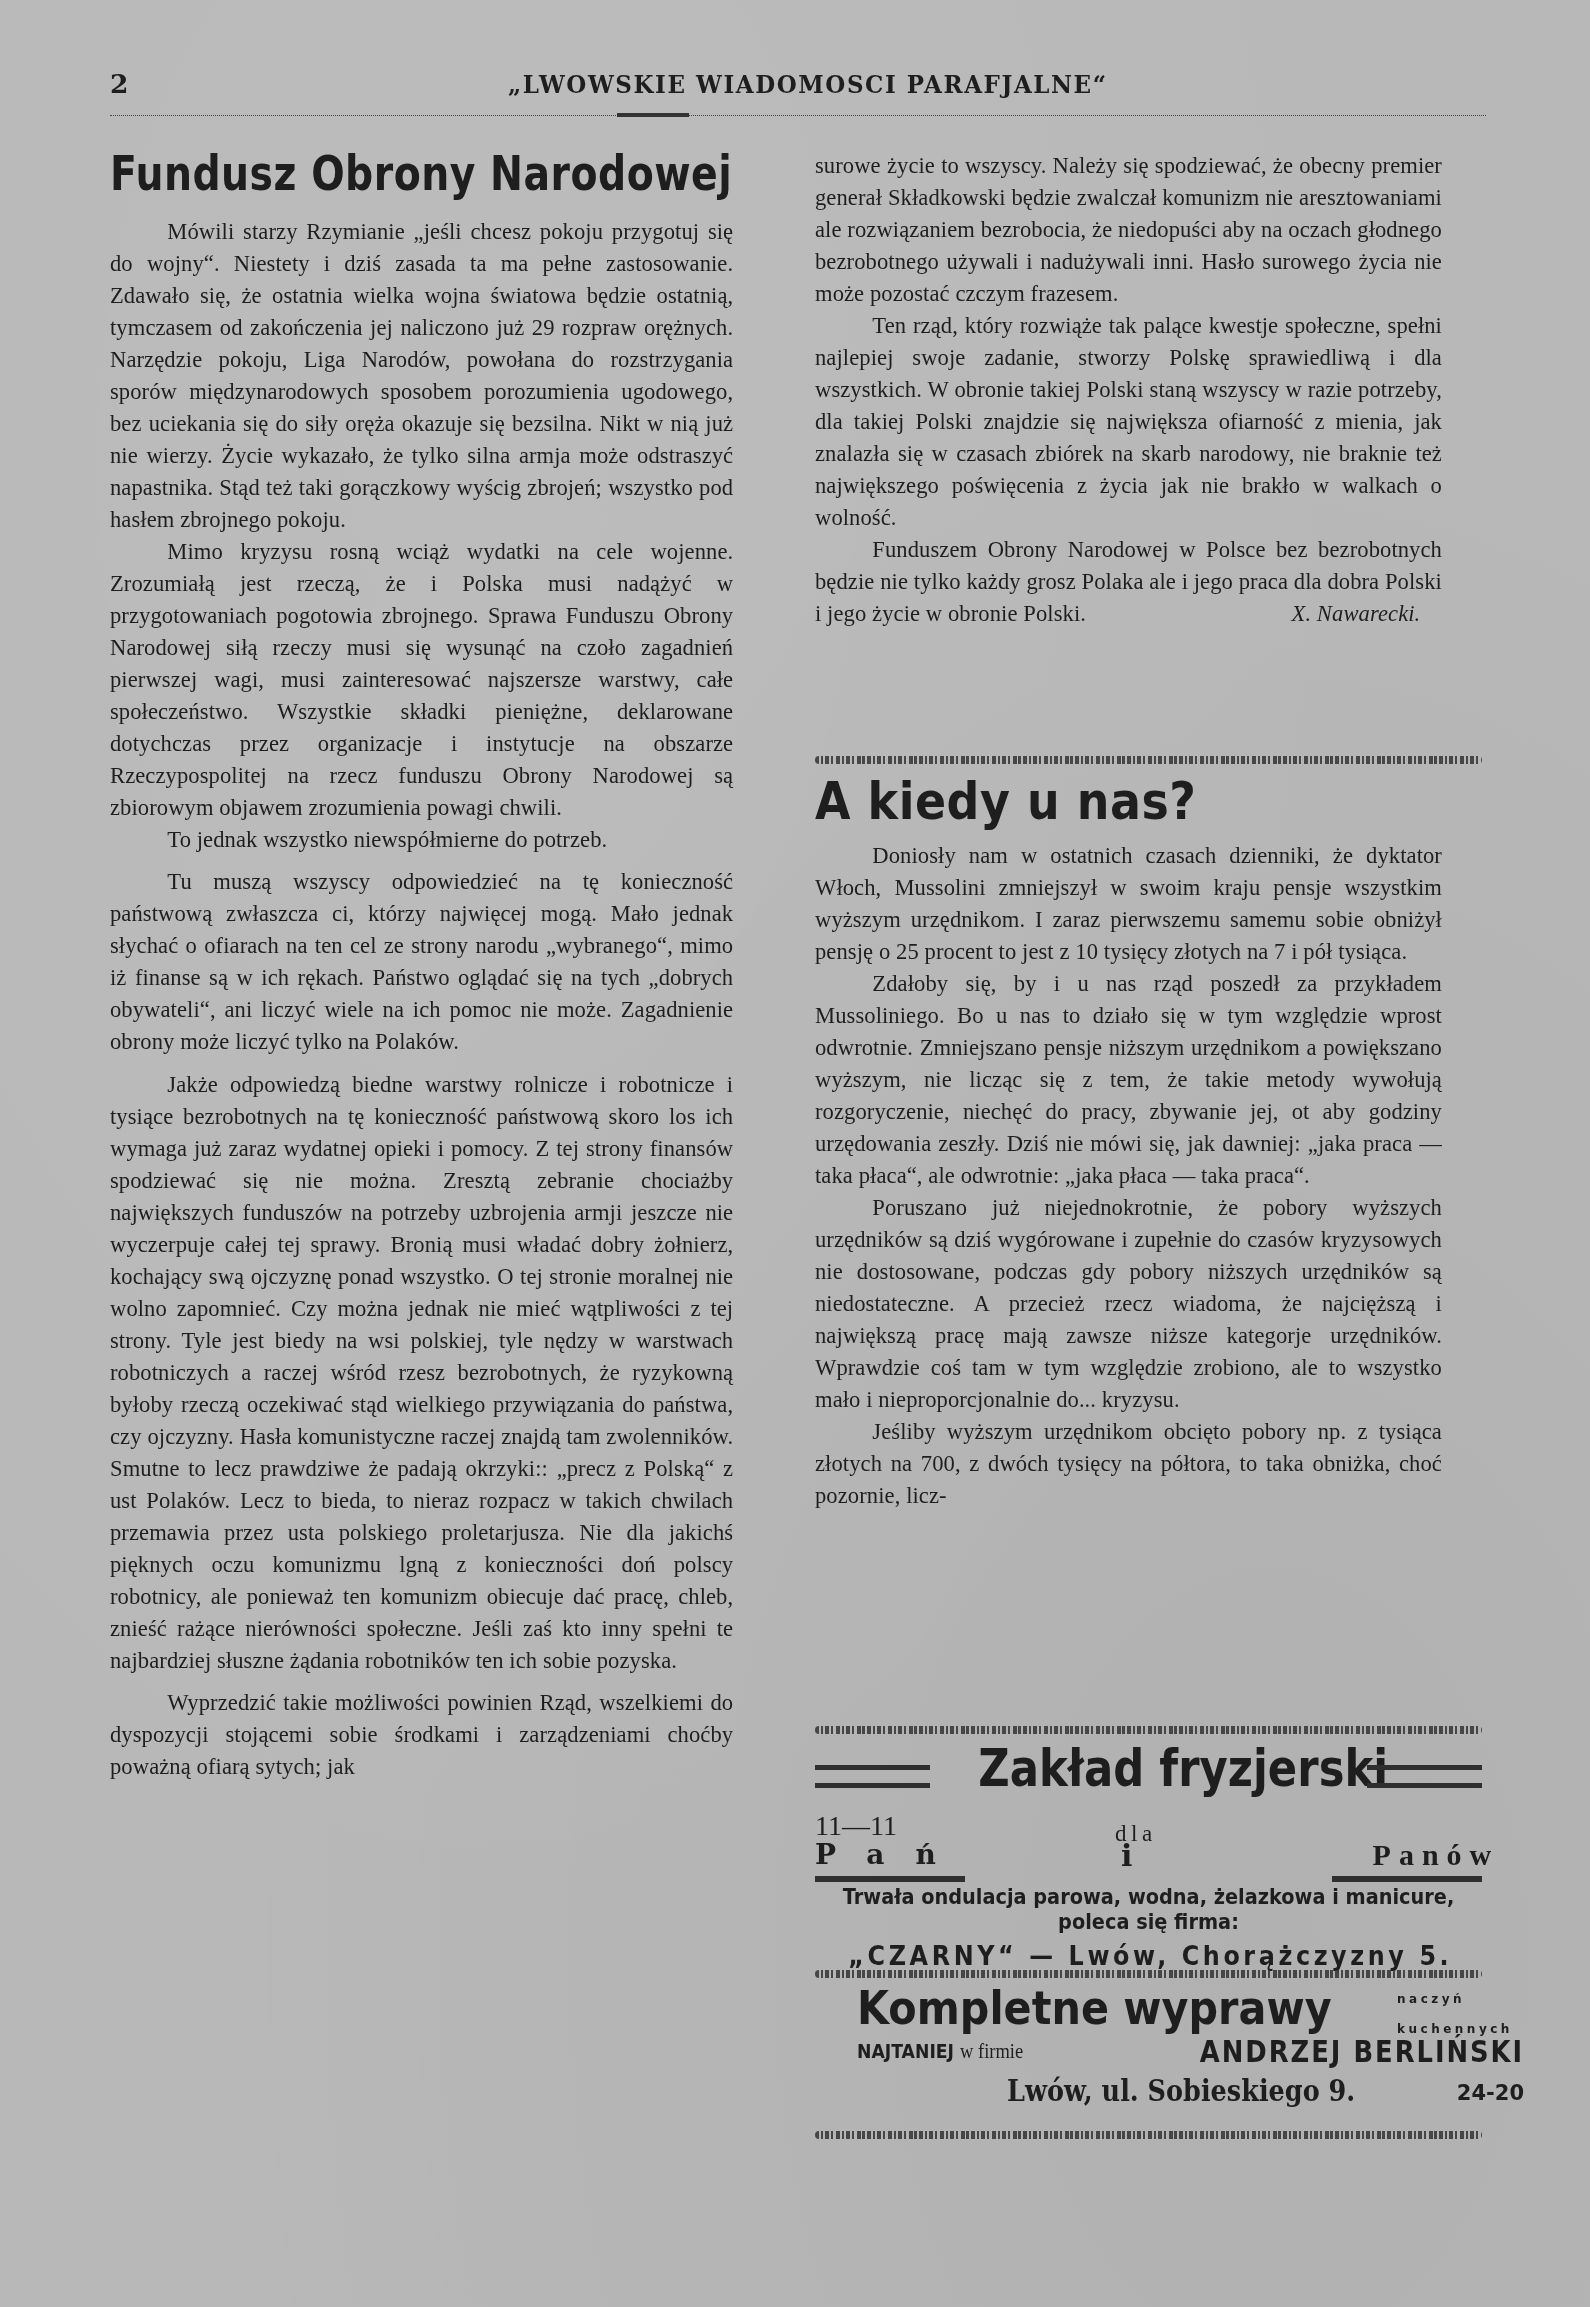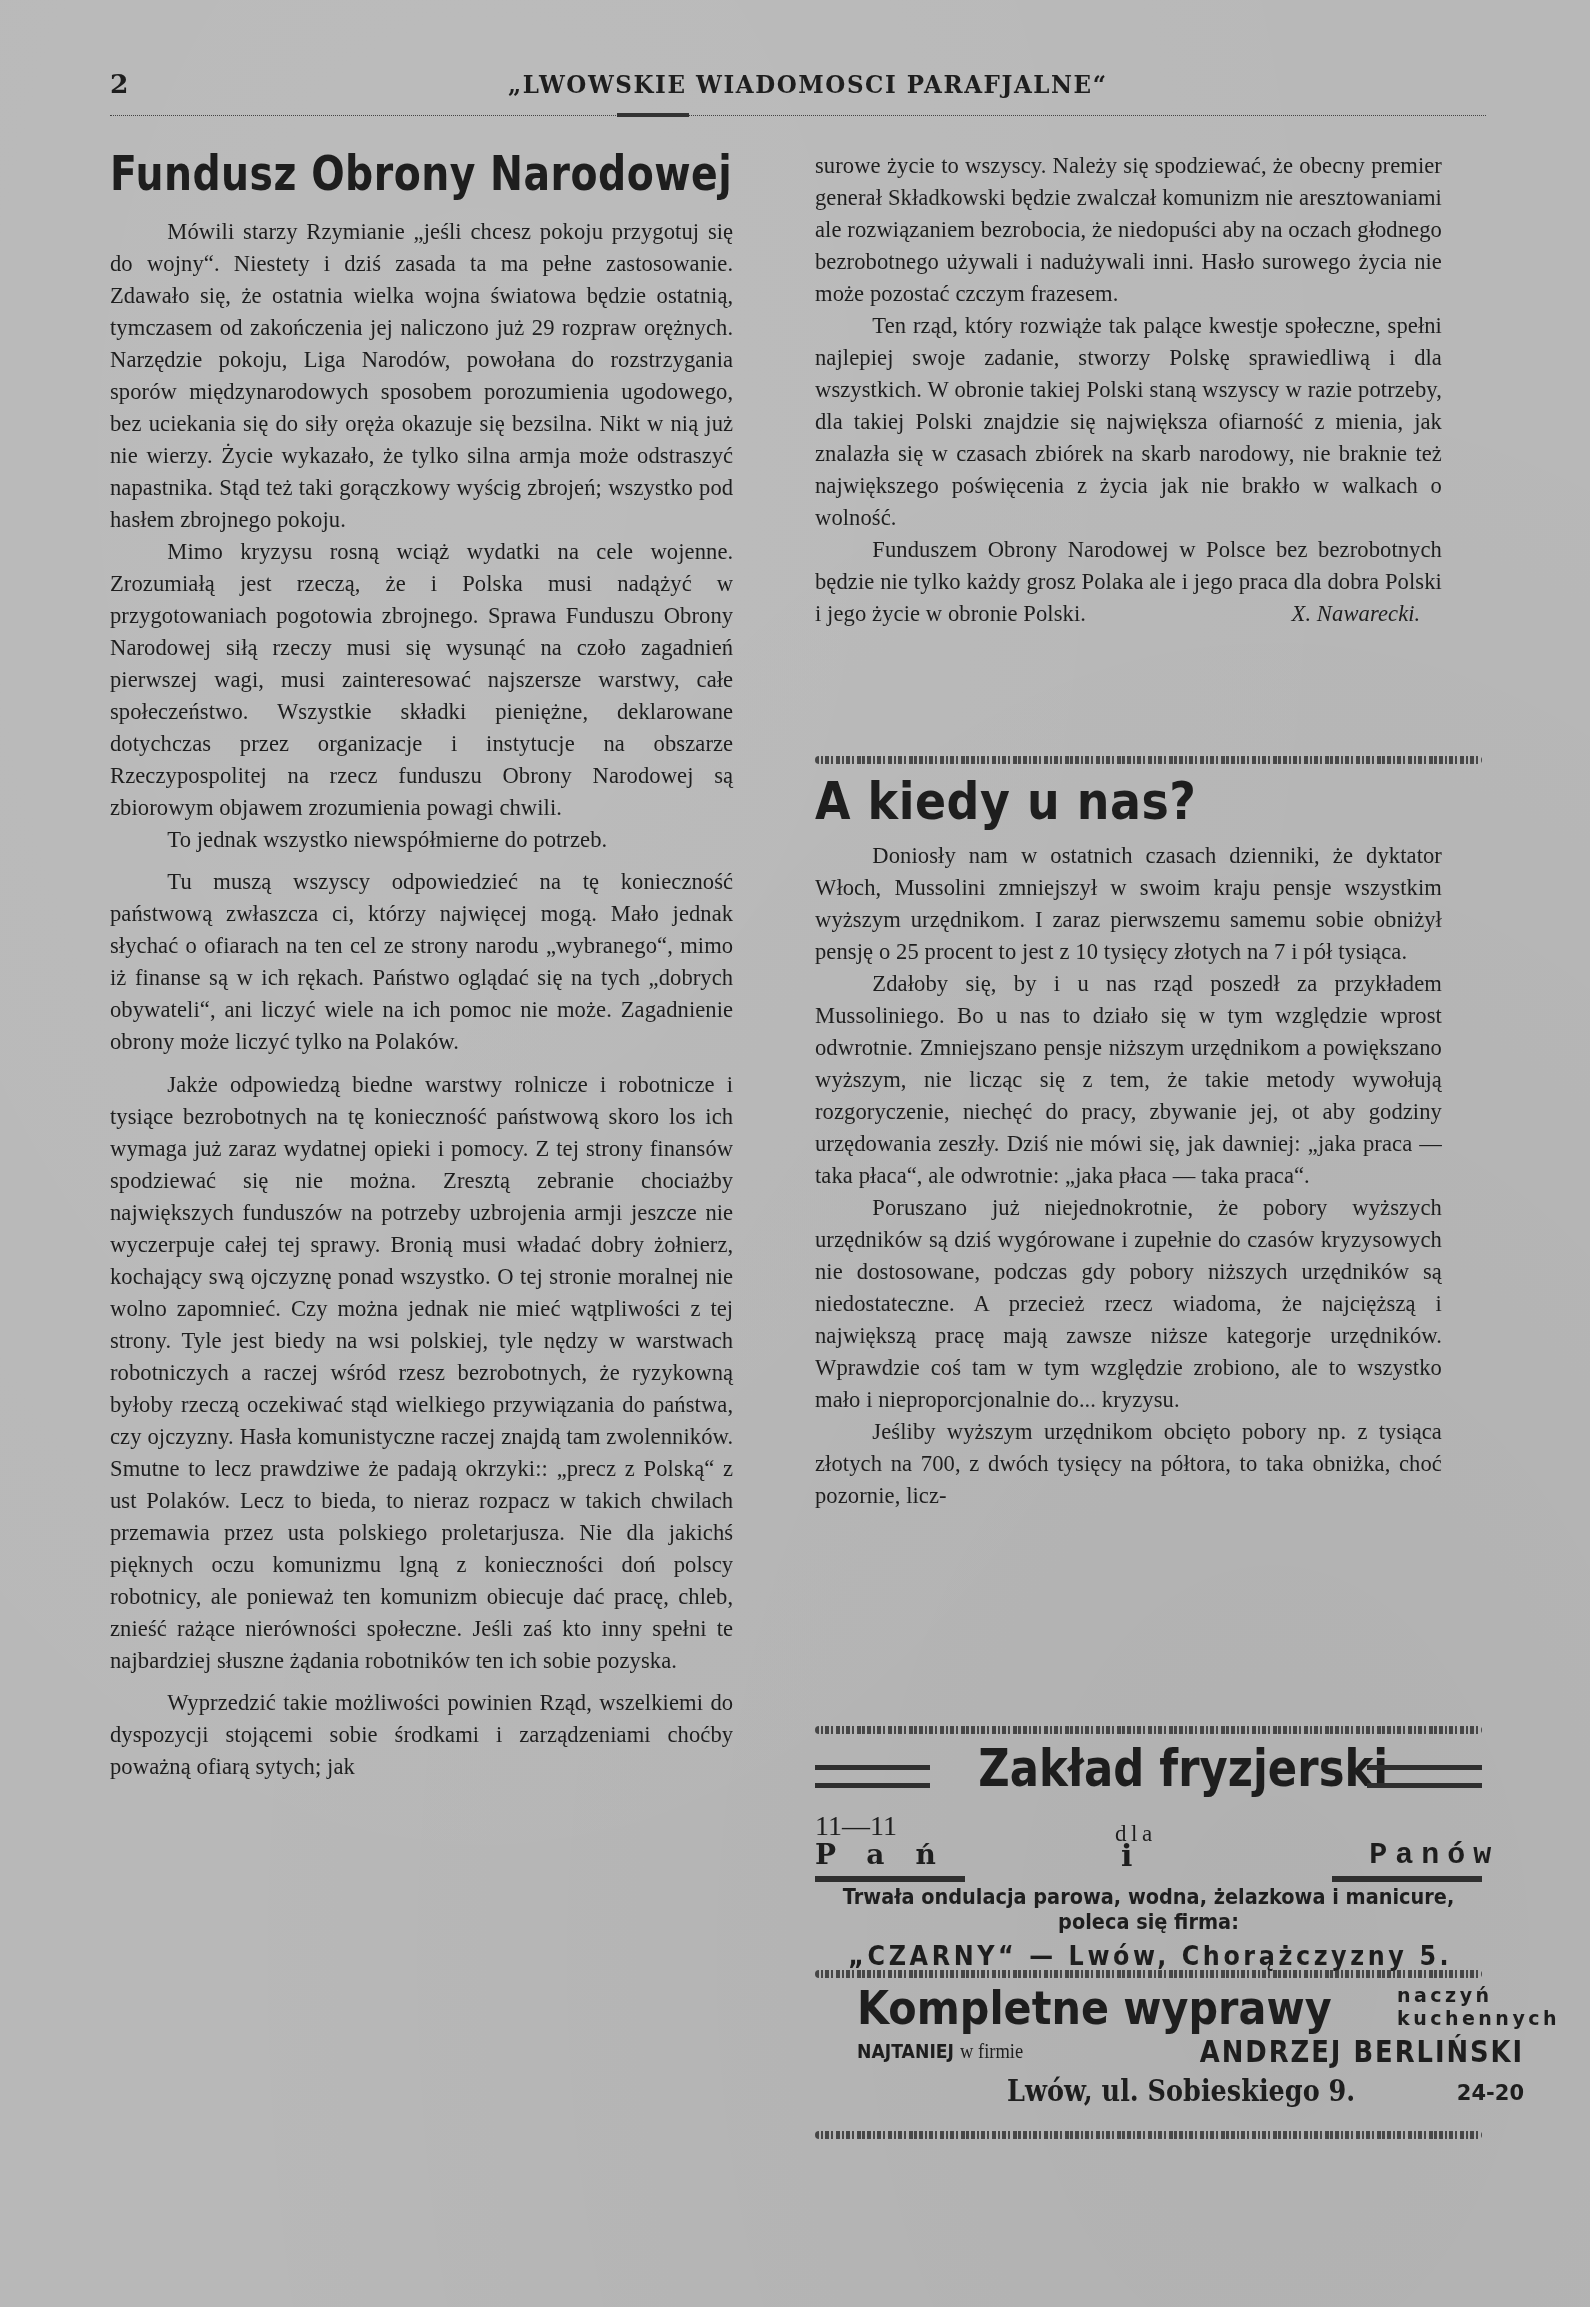--- a/index.html
+++ b/index.html
@@ -93,21 +93,21 @@
   .dr-right { right: 0; }
   .ad1-title {
     position: absolute; left: 133px; top: 2.3px; width: 404px; text-align: center;
     font-family: "DejaVu Sans", sans-serif; font-weight: bold; font-size: 51px;
     line-height: 1; white-space: nowrap; transform: scaleX(0.85);
   }
   .ad1-hours { position: absolute; left: 0; top: 69px; font-size: 28px; }
   .ad1-dla { position: absolute; left: 300px; top: 69px; font-size: 23px; letter-spacing: 4.6px; margin-top: 11px; }
   .ad1-pan { position: absolute; left: 0; top: 97px; font-family: "DejaVu Serif", serif; font-weight: bold; font-size: 28px; letter-spacing: 31px; }
   .ad1-i { position: absolute; left: 306px; top: 97px; font-family: "DejaVu Serif", serif; font-weight: bold; font-size: 30px; }
-  .ad1-panow { position: absolute; right: -17.3px; top: 97px; font-family: Liberation Mono, monospace; font-weight: bold; font-size: 30px; letter-spacing: 8px; }
+  .ad1-panow { position: absolute; right: -17.3px; top: 97px; font-family: Liberation Serif, serif; font-weight: bold; font-size: 30px; letter-spacing: 8px; }
   .ad1-underline { position: absolute; top: 135px; height: 5.8px; width: 150px; background: #2f2f2f; }
   .ul-left { left: 0; }
   .ul-right { right: 0; }
   .ad1-desc {
     position: absolute; left: 0; top: 144px; width: 667px; text-align: center;
     font-family: "DejaVu Sans", sans-serif; font-weight: bold; font-size: 21px; line-height: 25px;
     transform: scaleX(0.92); transform-origin: center;
   }
   .ad1-firm {
     position: absolute; left: 0; top: 199px; width: 667px; text-align: center;
@@ -116,21 +116,21 @@
   }
 
   .ad2 { position: absolute; top: 1984px; left: 0; width: 667px; height: 144px; margin-left: 42px; }
   .ad2-big {
     position: absolute; left: 0; top: 0;
     font-family: "DejaVu Sans", sans-serif; font-weight: bold; font-size: 47px; line-height: 1;
     white-space: nowrap; transform: scaleX(0.88); transform-origin: left;
   }
   .ad2-small {
     position: absolute; right: 0; top: 0; width: 127px; text-align: justify;
-    font-family: "DejaVu Sans", sans-serif; font-weight: bold; font-size: 19px; line-height: 23px;
+    font-family: "DejaVu Sans", sans-serif; font-weight: bold; font-size: 12px; line-height: 30px;
     letter-spacing: 3.5px;
   }
   .ad2-cheap { position: absolute; left: 0; top: 55px; font-family: "DejaVu Sans", sans-serif; font-weight: bold; font-size: 19.6px; transform: scaleX(0.88); transform-origin: left; white-space: nowrap; }
   .ad2-cheap .w { font-weight: normal; font-family: "Liberation Serif", serif; font-size: 21px; }
   .ad2-owner {
     position: absolute; right: 0; top: 50px;
     font-family: "DejaVu Sans", sans-serif; font-size: 30px; letter-spacing: 2.3px; white-space: nowrap; font-weight: bold;
     transform: scaleX(0.86); transform-origin: right;
   }
   .ad2-addr {

